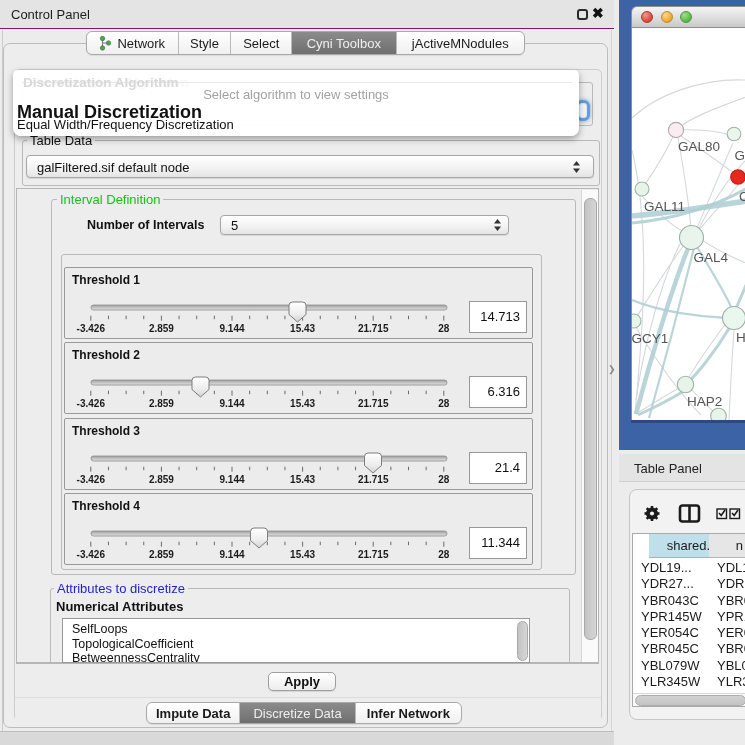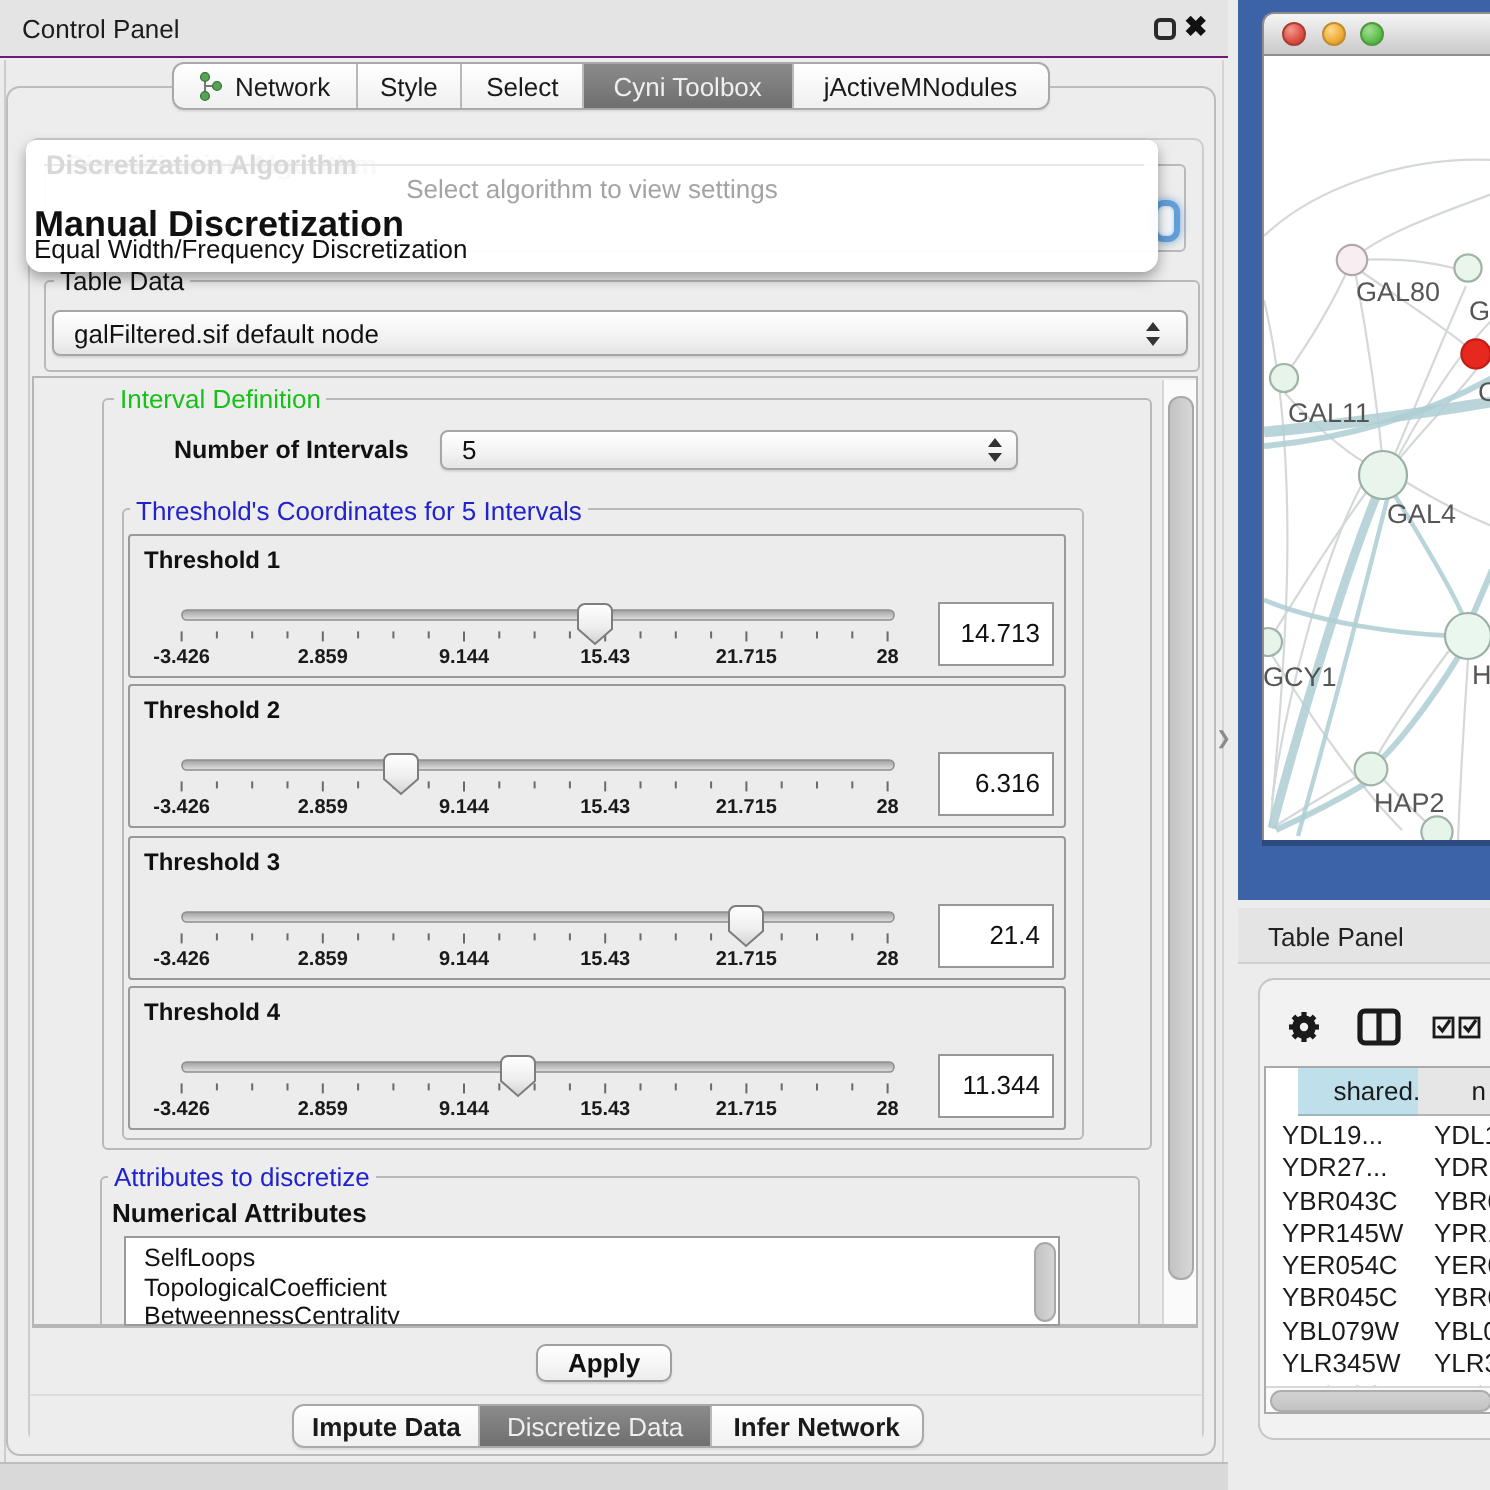--- a/index.html
+++ b/index.html
@@ -99,21 +99,20 @@
   <div class="abs" style="left:87px; top:218px; font-size:12.5px; font-weight:bold; color:#111;">Number of Intervals</div>
   <div class="combo" style="left:220px; top:215px; width:289px; height:20px;">
     <span>5</span>
     <svg class="arr" viewBox="0 0 9 14">
         <path d="M4.5 1 L8 5.5 L1 5.5 Z" fill="#333"></path>
         <path d="M4.5 13 L8 8.5 L1 8.5 Z" fill="#333"></path>
       </svg>
   </div>
 
   <div class="grp" style="left:61px; top:254px; width:481px; height:316px;"></div>
-  <div class="grptitle" style="left:65px; top:248px; color:#2222cc; font-size:13px;">Threshold's Coordinates for 5 Intervals</div>
 
   <div class="thp" style="top:267px;">
     <h4>Threshold 1</h4>
     <svg width="467" height="70" viewBox="0 0 467 70" style="position:absolute;left:0;top:-1px;" font-family="Liberation Sans, sans-serif">
       <defs>
         <linearGradient id="trk0" x1="0" y1="0" x2="0" y2="1">
           <stop offset="0" stop-color="#9f9f9f"></stop>
             <stop offset="1" stop-color="#e2e2e2"></stop>
         </linearGradient>
         <linearGradient id="thm0" x1="0" y1="0" x2="0" y2="1">

